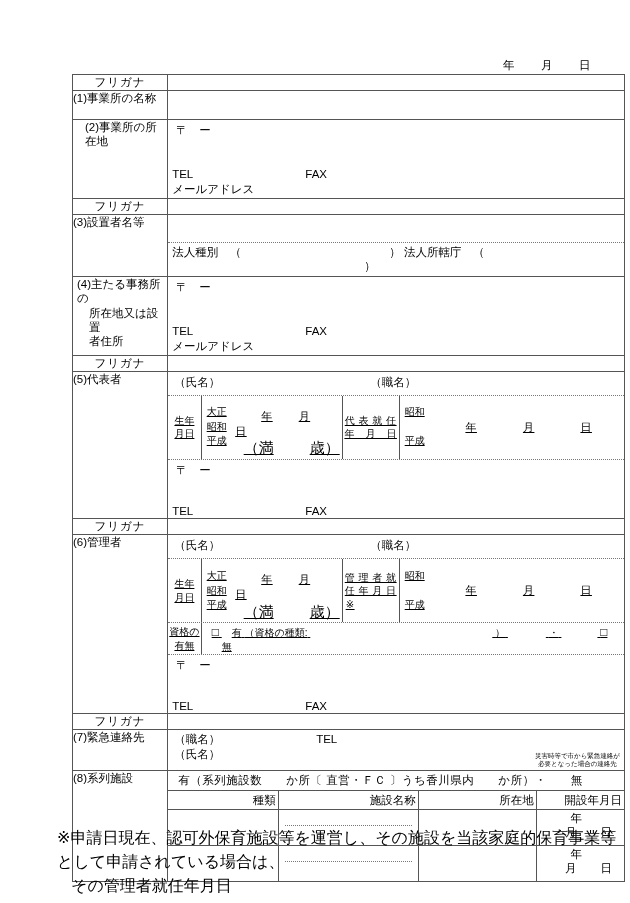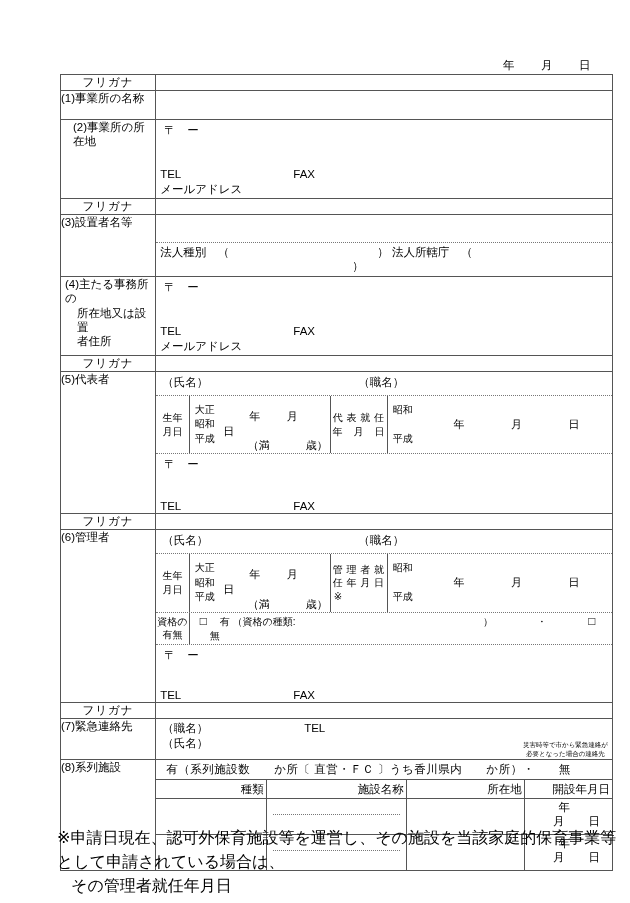--- a/index.html
+++ b/index.html
@@ -30,21 +30,21 @@
     font-size: 11.5px;
     letter-spacing: 0.5px;
   }
   .date-header .dh-y { margin-right: 26px; }
   .date-header .dh-m { margin-right: 26px; }
   .date-header .dh-d { margin-right: 22px; }
 
   
   table.form {
     position: absolute;
-    left: 60px; top: 74px;
+    left: 72px; top: 74px;
     width: 553px;
     border-collapse: collapse;
     table-layout: fixed;
   }
   table.form td {
     border: 1px solid #555;
     padding: 0;
     vertical-align: top;
     font-size: 11.5px;
     line-height: 1.25;
@@ -88,20 +88,21 @@
   .hojin-line .gap2 { display:inline-block; width: 192px; }
 
   .name-line { padding: 3px 6px; font-size: 11.5px; }
   .name-line .shoku { display: inline-block; margin-left: 150px; }
 
   
   table.dt {
     width: 100%;
     border-collapse: collapse;
     table-layout: fixed;
+    text-decoration: underline;
   }
   table.dt td {
     border: none;
     padding: 0;
     vertical-align: middle;
     font-size: 10px;
     line-height: 1.35;
   }
   .dt-label {
     width: 33px;
@@ -121,21 +122,21 @@
   }
   .era-col {
     width: 34px;
     padding-left: 5px !important;
     font-size: 10px;
   }
   .era-col div { line-height: 1.45; }
   .era-mid { visibility: hidden; }
   .ymd-row { font-size: 11px; letter-spacing: 0.5px; }
   .ymd-row .sp { display:inline-block; width: 26px; }
-  .man-row { font-size: 11px; }
+  .man-row { font-size: 15px; }
 
   .shikaku-lbl {
     width: 33px;
     text-align: center;
     border-right: 1px solid #555 !important;
     font-size: 10.5px;
     padding: 2px 0 !important;
     line-height: 1.35;
   }
   .shikaku-body {

